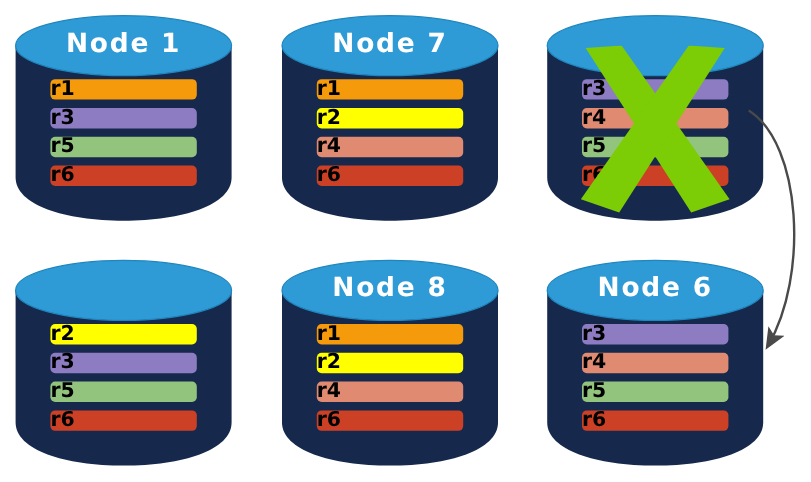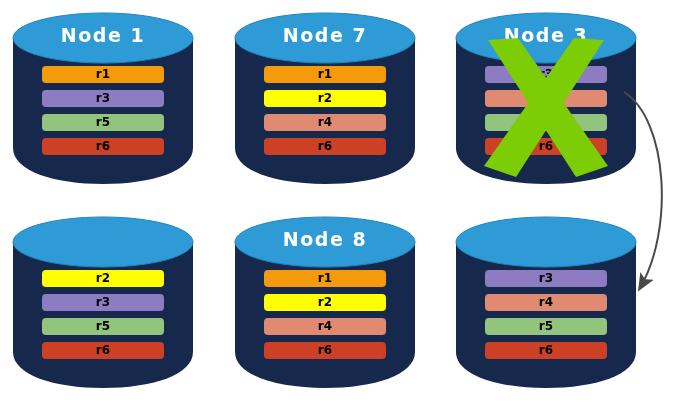--- a/index.html
+++ b/index.html
@@ -30,42 +30,41 @@
     width: 186px;
     height: 180px;
   }
   .node-title {
     position: absolute;
     left: 0;
     top: 16px;
     width: 186px;
     text-align: center;
     color: #ffffff;
-    font-size: 19px;
+    font-size: 22px;
     font-weight: bold;
     font-family: "DejaVu Sans", sans-serif;
     letter-spacing: 1.5px;
     z-index: 3;
     pointer-events: none;
   }
   .records {
     position: absolute;
     left: 32px;
     top: 58px;
     width: 122px;
     z-index: 2;
   }
   .record {
     position: relative;
     height: 17px;
     margin-bottom: 7px;
     border-radius: 4px;
-    text-align: center;
     line-height: 17px;
-    font-size: 12px;
+    font-size: 17px;
     font-weight: bold;
     color: #000000;
     font-family: "DejaVu Sans", sans-serif;
   }
   .record:last-child { margin-bottom: 2px; }
   .xmark {
     position: absolute;
     left: 18px;
     top: 30px;
     width: 150px;
@@ -113,21 +112,20 @@
           <div class="record" style="background: rgb(255, 255, 0);">r2</div>
           <div class="record" style="background: rgb(224, 138, 114);">r4</div>
           <div class="record" style="background: rgb(204, 65, 37);">r6</div>
         </div>
       </div>
       <div class="node" style="left: 453px; top: 8px;">
         <svg class="node-svg" viewBox="0 0 186 180">
           <path d="M 3,30 L 3,140 C 3,163 44,176 93,176 C 142,176 183,163 183,140 L 183,30 Z" fill="#16294D"></path>
           <ellipse cx="93" cy="30" rx="90" ry="25" fill="#2E9BD6" stroke="#1F86BE" stroke-width="1"></ellipse>
         </svg>
-        <div class="node-title">Node 3</div>
         <div class="records">
           <div class="record" style="background: rgb(142, 124, 195);">r3</div>
           <div class="record" style="background: rgb(224, 138, 114);">r4</div>
           <div class="record" style="background: rgb(147, 196, 125);">r5</div>
           <div class="record" style="background: rgb(204, 65, 37);">r6</div>
         </div>
         <svg class="xmark" viewBox="0 0 150 140">
           <g fill="#7CCC06">
             <polygon points="17,2 47,0 137,128 105,139"></polygon>
             <polygon points="133,2 103,0 13,128 45,139"></polygon>
@@ -157,20 +155,21 @@
           <div class="record" style="background: rgb(255, 255, 0);">r2</div>
           <div class="record" style="background: rgb(224, 138, 114);">r4</div>
           <div class="record" style="background: rgb(204, 65, 37);">r6</div>
         </div>
       </div>
       <div class="node" style="left: 453px; top: 212px;">
         <svg class="node-svg" viewBox="0 0 186 180">
           <path d="M 3,30 L 3,140 C 3,163 44,176 93,176 C 142,176 183,163 183,140 L 183,30 Z" fill="#16294D"></path>
           <ellipse cx="93" cy="30" rx="90" ry="25" fill="#2E9BD6" stroke="#1F86BE" stroke-width="1"></ellipse>
         </svg>
+        <div class="node-title">Node 6</div>
         <div class="records">
           <div class="record" style="background: rgb(142, 124, 195);">r3</div>
           <div class="record" style="background: rgb(224, 138, 114);">r4</div>
           <div class="record" style="background: rgb(147, 196, 125);">r5</div>
           <div class="record" style="background: rgb(204, 65, 37);">r6</div>
         </div>
       </div>
     </div>
 
   <svg class="arrow-layer" viewBox="0 0 676 402" xmlns="http://www.w3.org/2000/svg">

